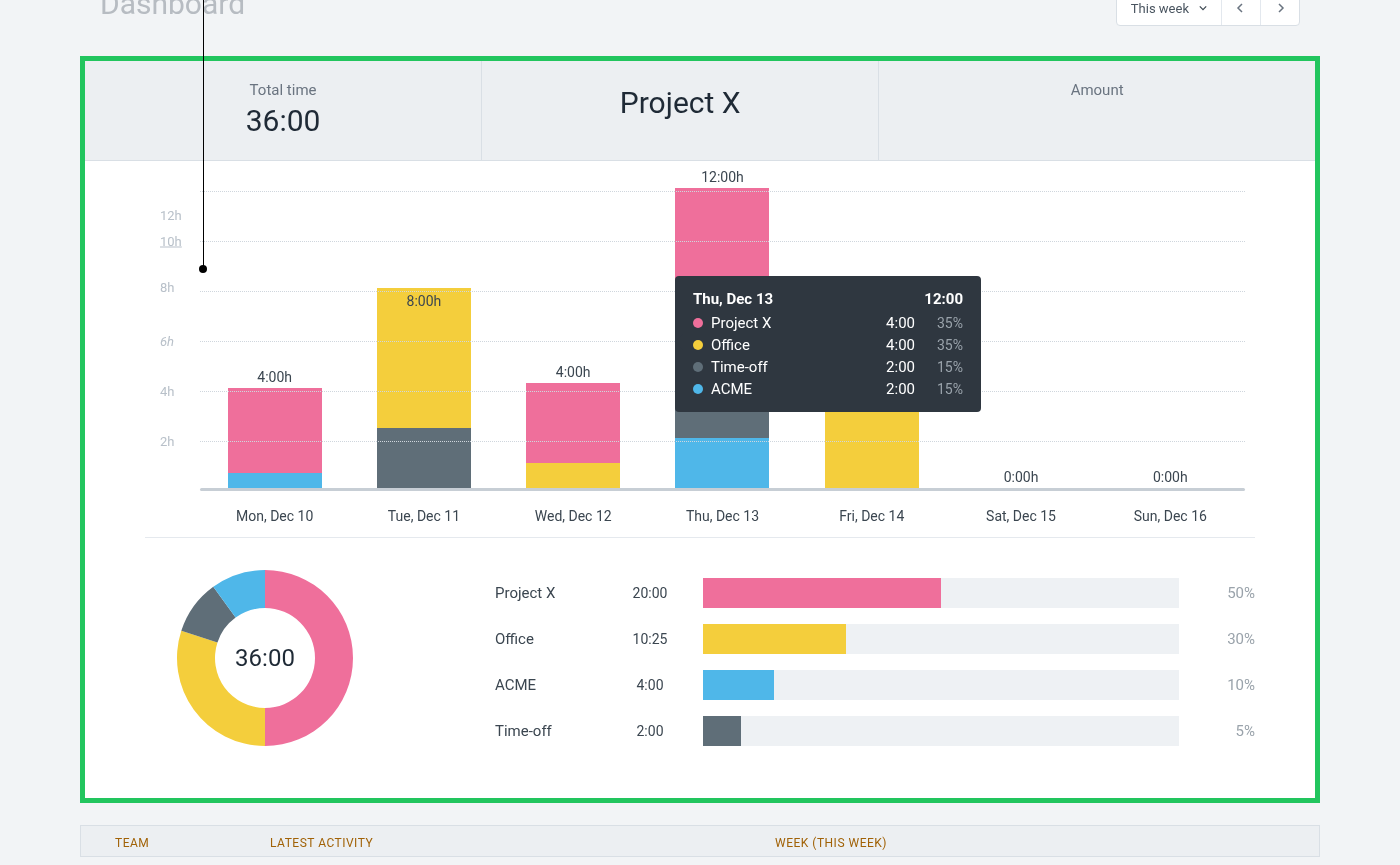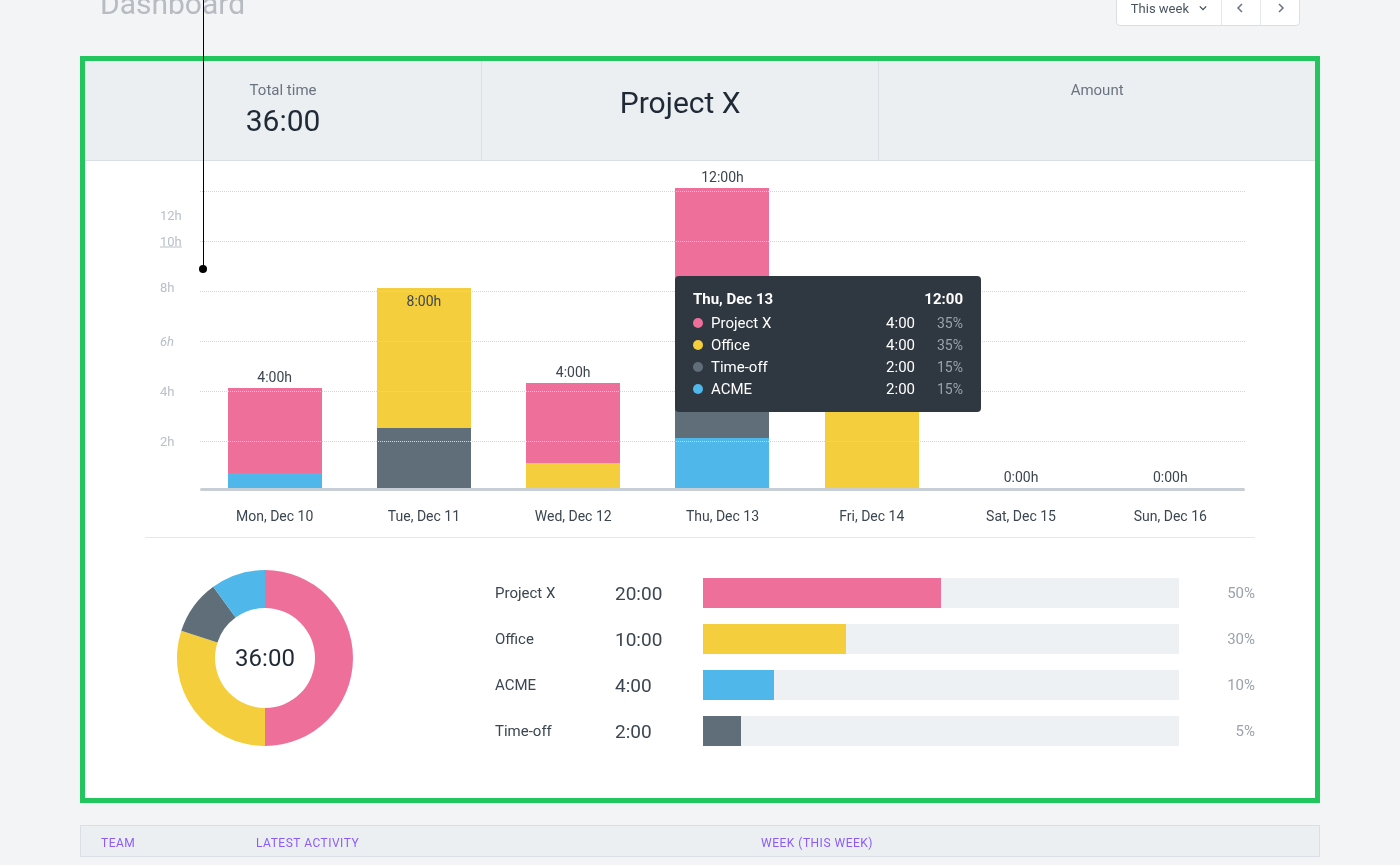--- a/index.html
+++ b/index.html
@@ -45,27 +45,27 @@
   .marker-dot{position:absolute;width:8px;height:8px;border-radius:50%;background:#000;transform:translate(-50%,-50%);}
 
   .divider{height:1px;background:#e5e9ee;margin:26px 60px 0;}
 
   .bottom{display:flex;padding:30px 60px 36px;}
   .donut-wrap{position:relative;width:180px;height:180px;margin-left:30px;}
   .donut-center{position:absolute;left:50%;top:50%;transform:translate(-50%,-50%);font-size:24px;color:#1f2a36;}
   .proj-list{flex:1;margin-left:140px;margin-top:10px;}
   .prow{display:flex;align-items:center;margin-bottom:16px;}
   .prow .pname{width:120px;font-size:15px;color:#3b4650;}
-  .prow .ptime{width:70px;text-align:left;font-size:19px;color:#3b4650;margin-right:18px;}
+  .prow .ptime{width:70px;text-align:center;font-size:14px;color:#3b4650;margin-right:18px;}
   .prow .pbar-bg{flex:1;height:30px;background:#eef1f4;position:relative;}
   .prow .pbar-fill{position:absolute;left:0;top:0;bottom:0;}
   .prow .ppct{width:60px;text-align:right;font-size:15px;color:#9aa3ab;margin-left:16px;}
 
   .footcard{margin-top:22px;background:#eceff2;border:1px solid #d9dfe5;height:30px;position:relative;}
-  .footcard span{position:absolute;top:10px;font-size:12px;color:#8b5cf6;letter-spacing:.5px;}
+  .footcard span{position:absolute;top:10px;font-size:12px;color:#a16207;letter-spacing:.5px;margin-left:14px;}
 
 </style>
 </head>
 <body>
 
 <div class="page">
   <div class="content">
 
     <div class="header-row">
       <div class="title">Dashboard</div>
@@ -227,21 +227,21 @@
             <div class="prow">
               <div class="pname">Project X</div>
               <div class="ptime">20:00</div>
               <div class="pbar-bg">
                 <div class="pbar-fill" style="width:50%;background:#ef6f9b"></div>
               </div>
               <div class="ppct">50%</div>
             </div>
             <div class="prow">
               <div class="pname">Office</div>
-              <div class="ptime">10:00</div>
+              <div class="ptime">10:25</div>
               <div class="pbar-bg">
                 <div class="pbar-fill" style="width:30%;background:#f4ce3c"></div>
               </div>
               <div class="ppct">30%</div>
             </div>
             <div class="prow">
               <div class="pname">ACME</div>
               <div class="ptime">4:00</div>
               <div class="pbar-bg">
                 <div class="pbar-fill" style="width:15%;background:#4fb7e9"></div>

